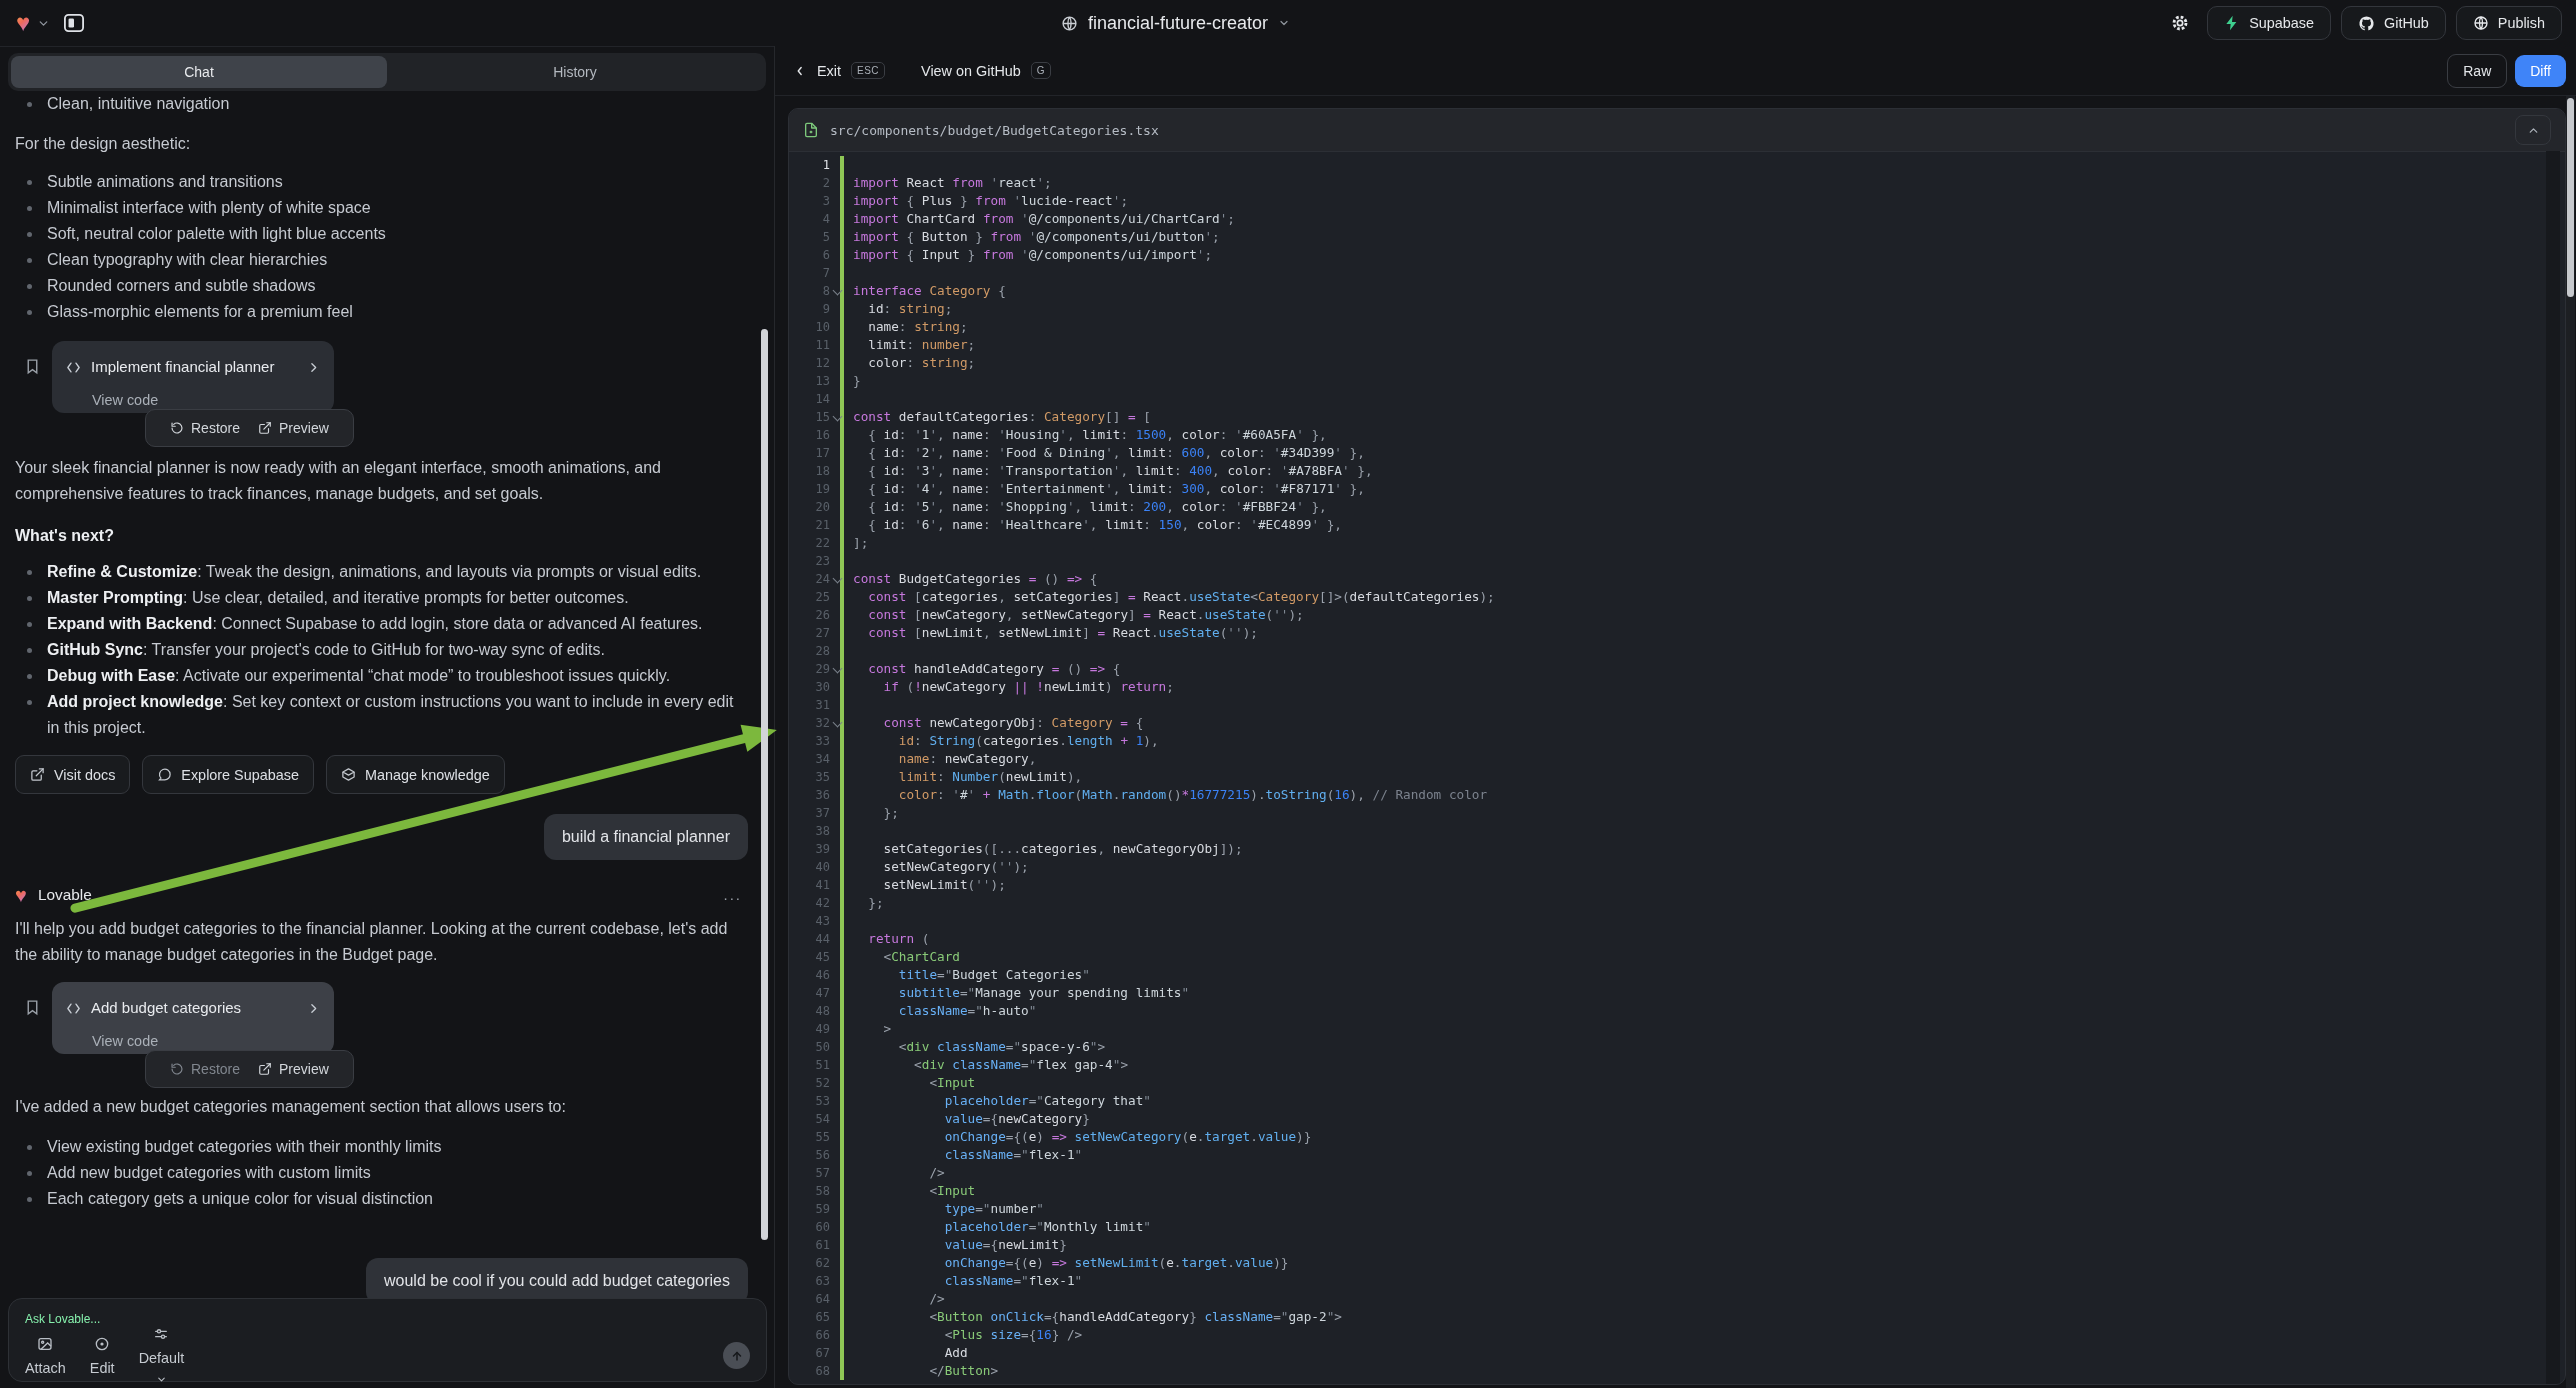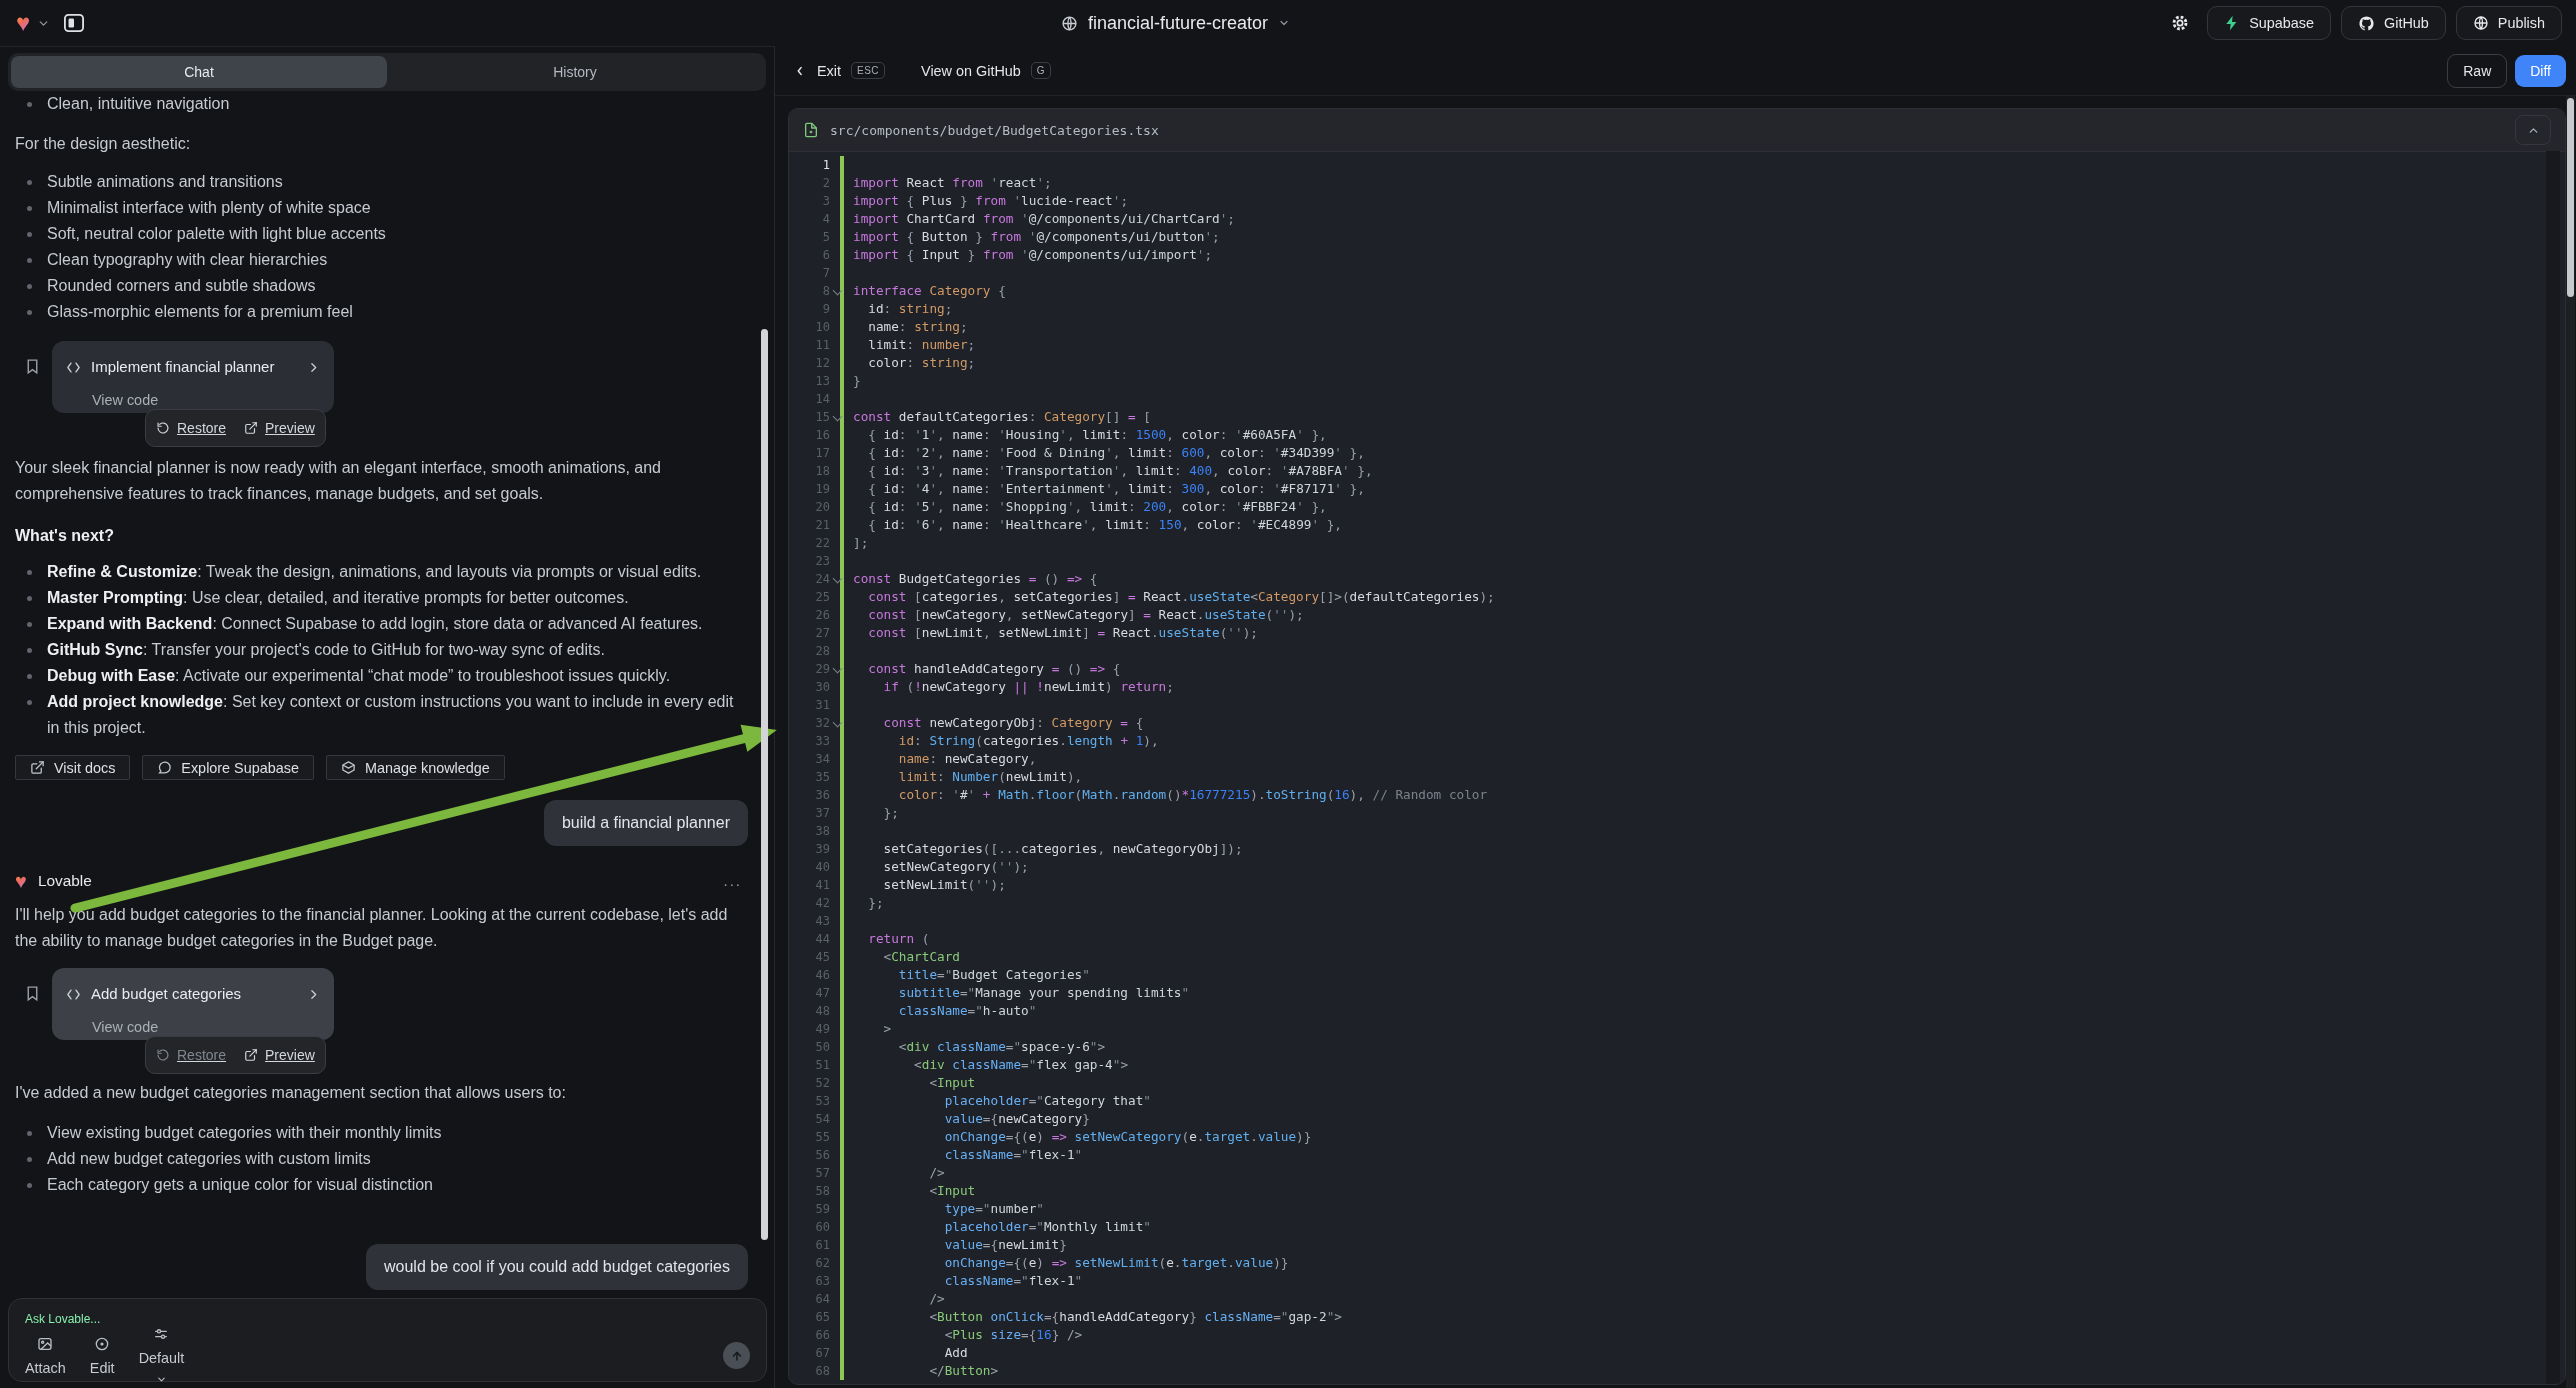--- a/index.html
+++ b/index.html
@@ -42,26 +42,26 @@
 
   .vcard-row{position:relative;height:96px;margin-top:16px;}
   .bookmark{position:absolute;left:9px;top:16px;color:#9aa0a8;}
   .vcard{position:absolute;left:37px;top:0;width:282px;height:72px;border-radius:12px;background:#2b2e34;}
   .vcard.selected{background:#3d4047;}
   .vc-row1{display:flex;align-items:center;gap:10px;padding:13px 14px 0 14px;font-size:15px;color:#e9ebef;}
   .vc-title{flex:1;white-space:nowrap;}
   .vc-code,.vc-chev{color:#c9ced5;}
   .vc-row2{padding:7px 14px 0 40px;font-size:14.4px;color:#aab0b8;}
   .pillbar{position:absolute;left:130px;top:68px;display:flex;align-items:center;gap:18px;background:#232529;
-           border:1px solid #3a3d43;border-radius:10px;padding:5px 10px;font-size:14px;color:#d3d7dc;white-space:nowrap;text-decoration:underline;}
+           border:1px solid #3a3d43;border-radius:10px;padding:5px 24px;font-size:14px;color:#d3d7dc;white-space:nowrap;}
   .pill-item{display:flex;align-items:center;gap:7px;}
   .pill-item.dim{color:#81878f;}
 
   .chips{display:flex;gap:12px;margin-top:14px;}
-  .chip{display:flex;align-items:center;gap:9px;height:25px;padding:0 14px;border:1px solid #34373d;border-radius:2px;
+  .chip{display:flex;align-items:center;gap:9px;height:39px;padding:0 14px;border:1px solid #34373d;border-radius:9px;
         background:#191b1e;font-size:14.4px;color:#dde0e5;white-space:nowrap;}
   .chip svg{color:#c3c8ce;}
 
   .bubble-row{display:flex;justify-content:flex-end;margin-top:20px;}
   .bubble{max-width:458px;background:#2f3238;border-radius:12px;padding:10px 18px;font-size:16px;color:#e2e4e8;}
 
   .lov-header{display:flex;align-items:center;gap:11px;margin-top:22px;font-size:15.4px;color:#e7e9ec;}
   .lov-header .heart{font-size:20px;line-height:20px;}
   .dots{margin-left:auto;margin-right:6px;color:#9aa0a8;letter-spacing:2px;font-size:15px;}
 

